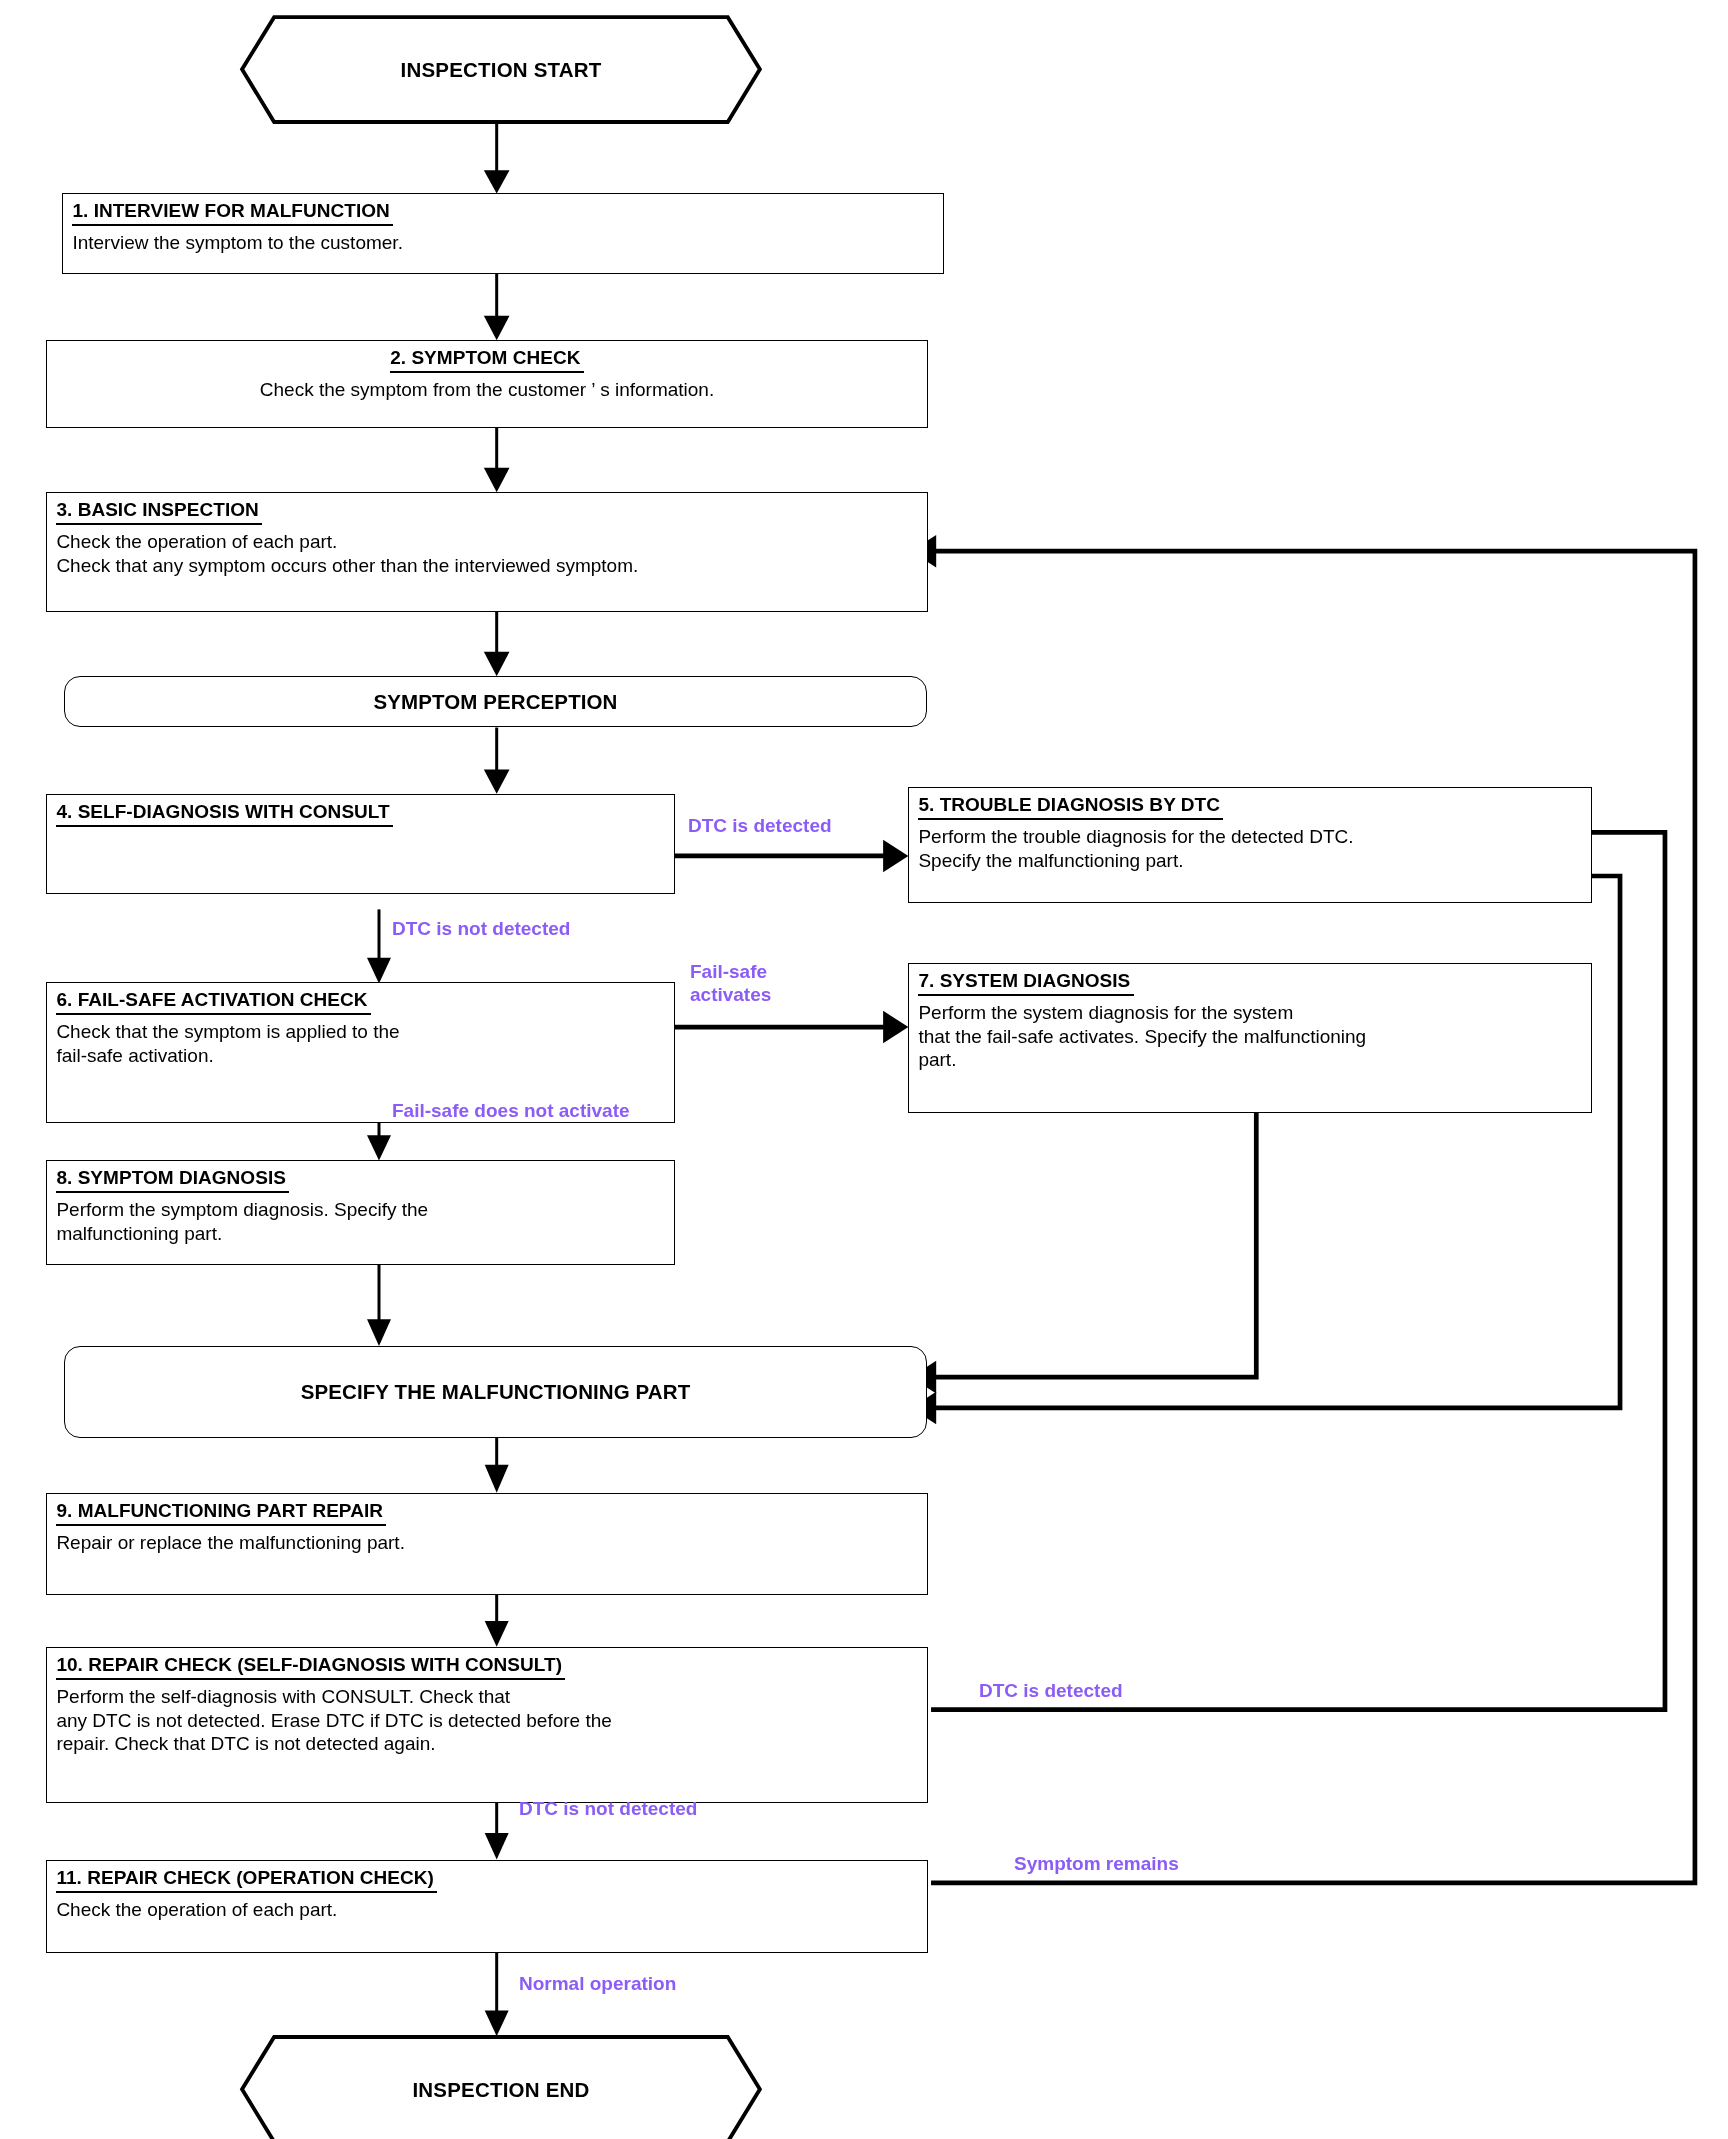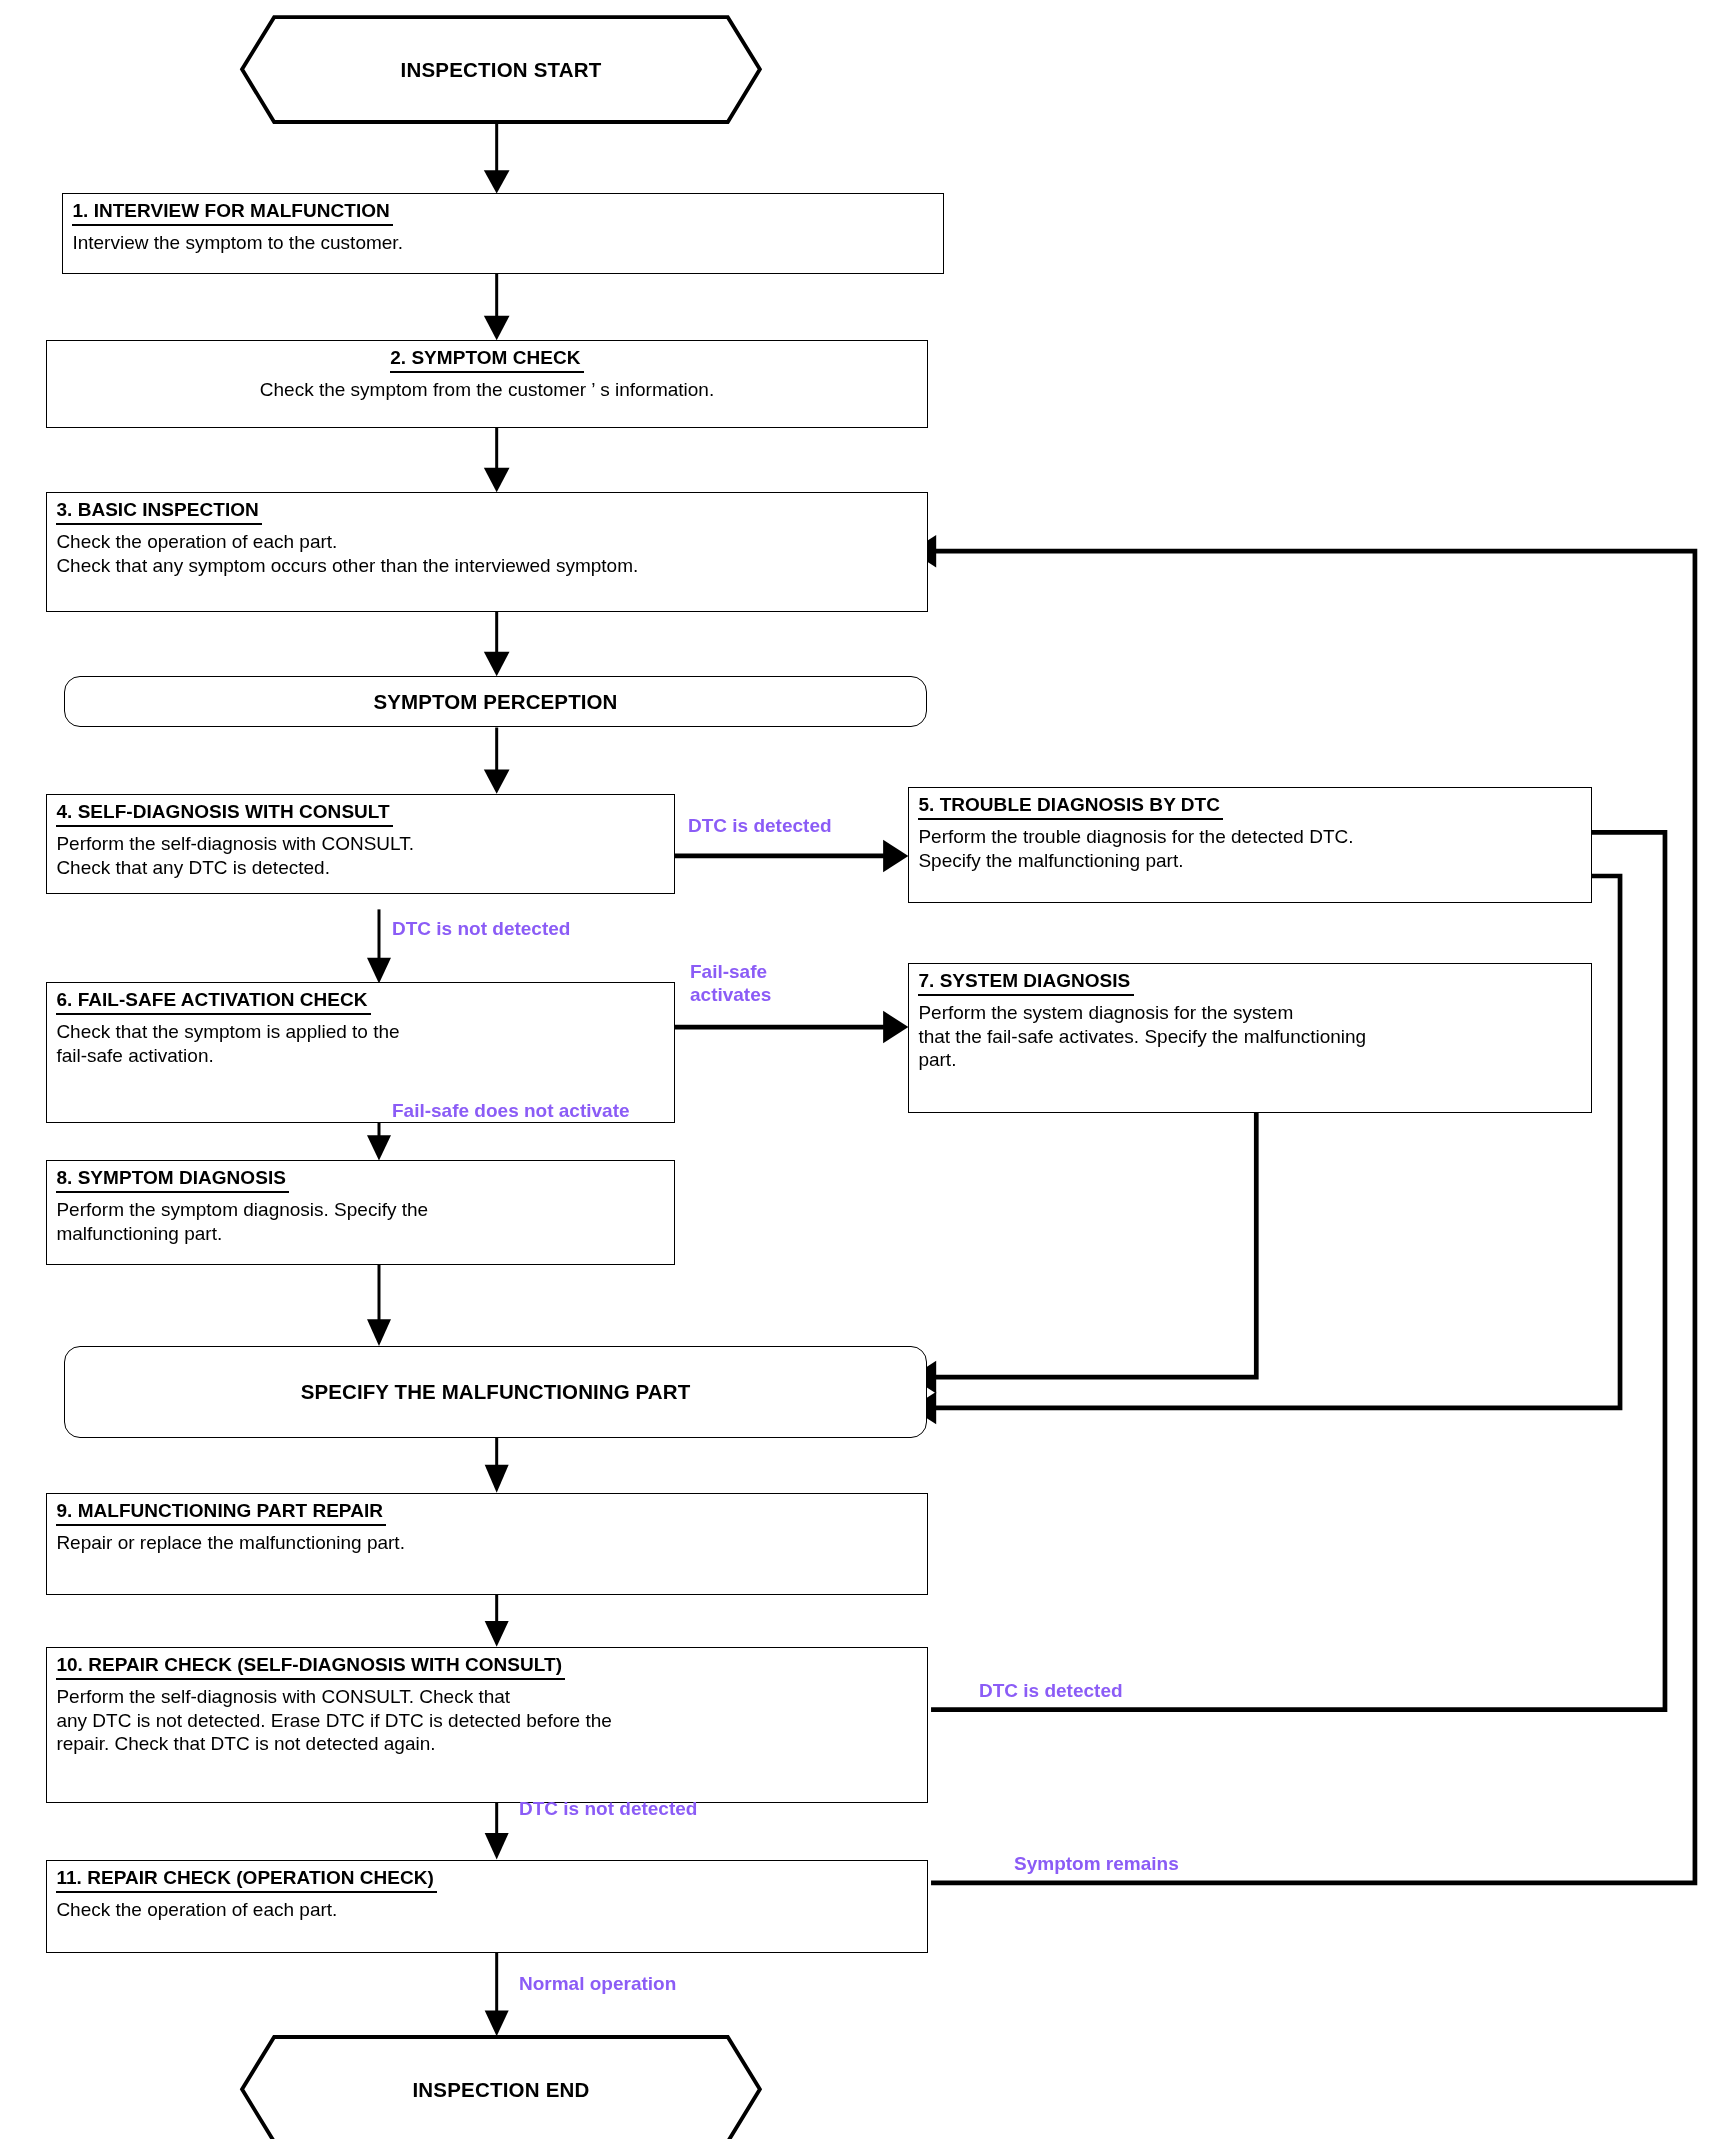--- a/index.html
+++ b/index.html
@@ -219,22 +219,20 @@
   </div>
 
   <div class="proc" style="left:46px; top:492px; width:882px; height:120px;">
     <div class="hdr">3. BASIC INSPECTION</div>
     <div class="body">Check the operation of each part.
 Check that any symptom occurs other than the interviewed symptom.</div>
   </div>
 
   <div class="proc" style="left:46px; top:794px; width:629px; height:100px;">
     <div class="hdr">4. SELF-DIAGNOSIS WITH CONSULT</div>
-    <div class="body">Perform the self-diagnosis with CONSULT.
-Check that any DTC is detected.</div>
   </div>
 
   <div class="proc" style="left:908px; top:787px; width:684px; height:116px;">
     <div class="hdr">5. TROUBLE DIAGNOSIS BY DTC</div>
     <div class="body">Perform the trouble diagnosis for the detected DTC.
 Specify the malfunctioning part.</div>
   </div>
 
   <div class="proc" style="left:46px; top:982px; width:629px; height:141px;">
     <div class="hdr">6. FAIL-SAFE ACTIVATION CHECK</div>

